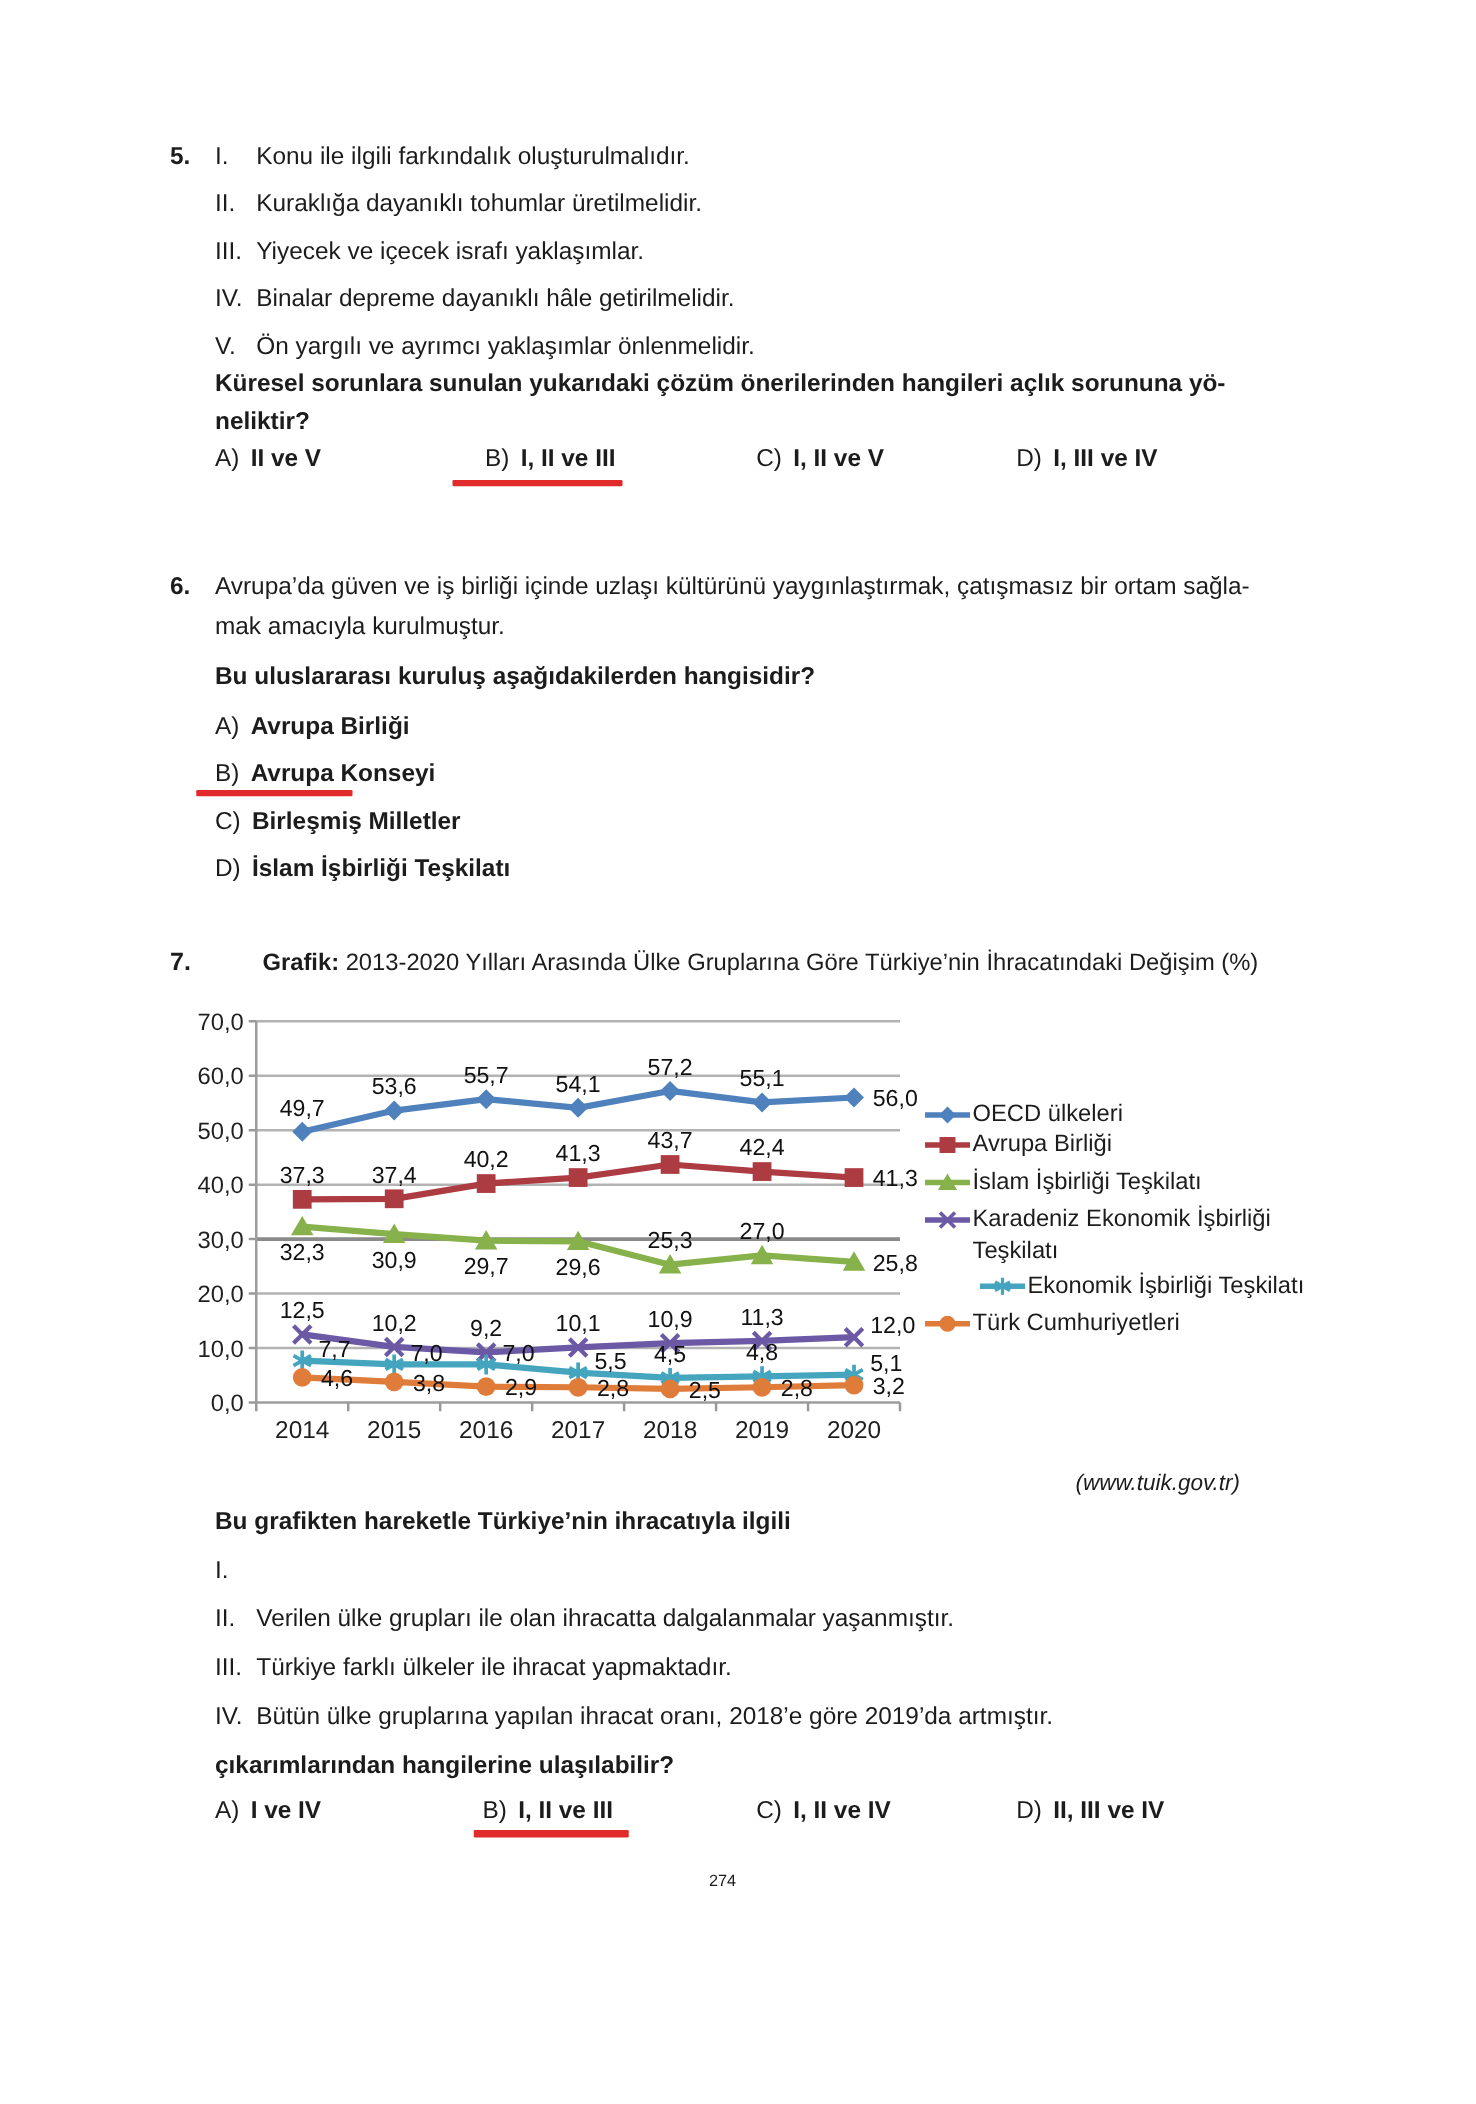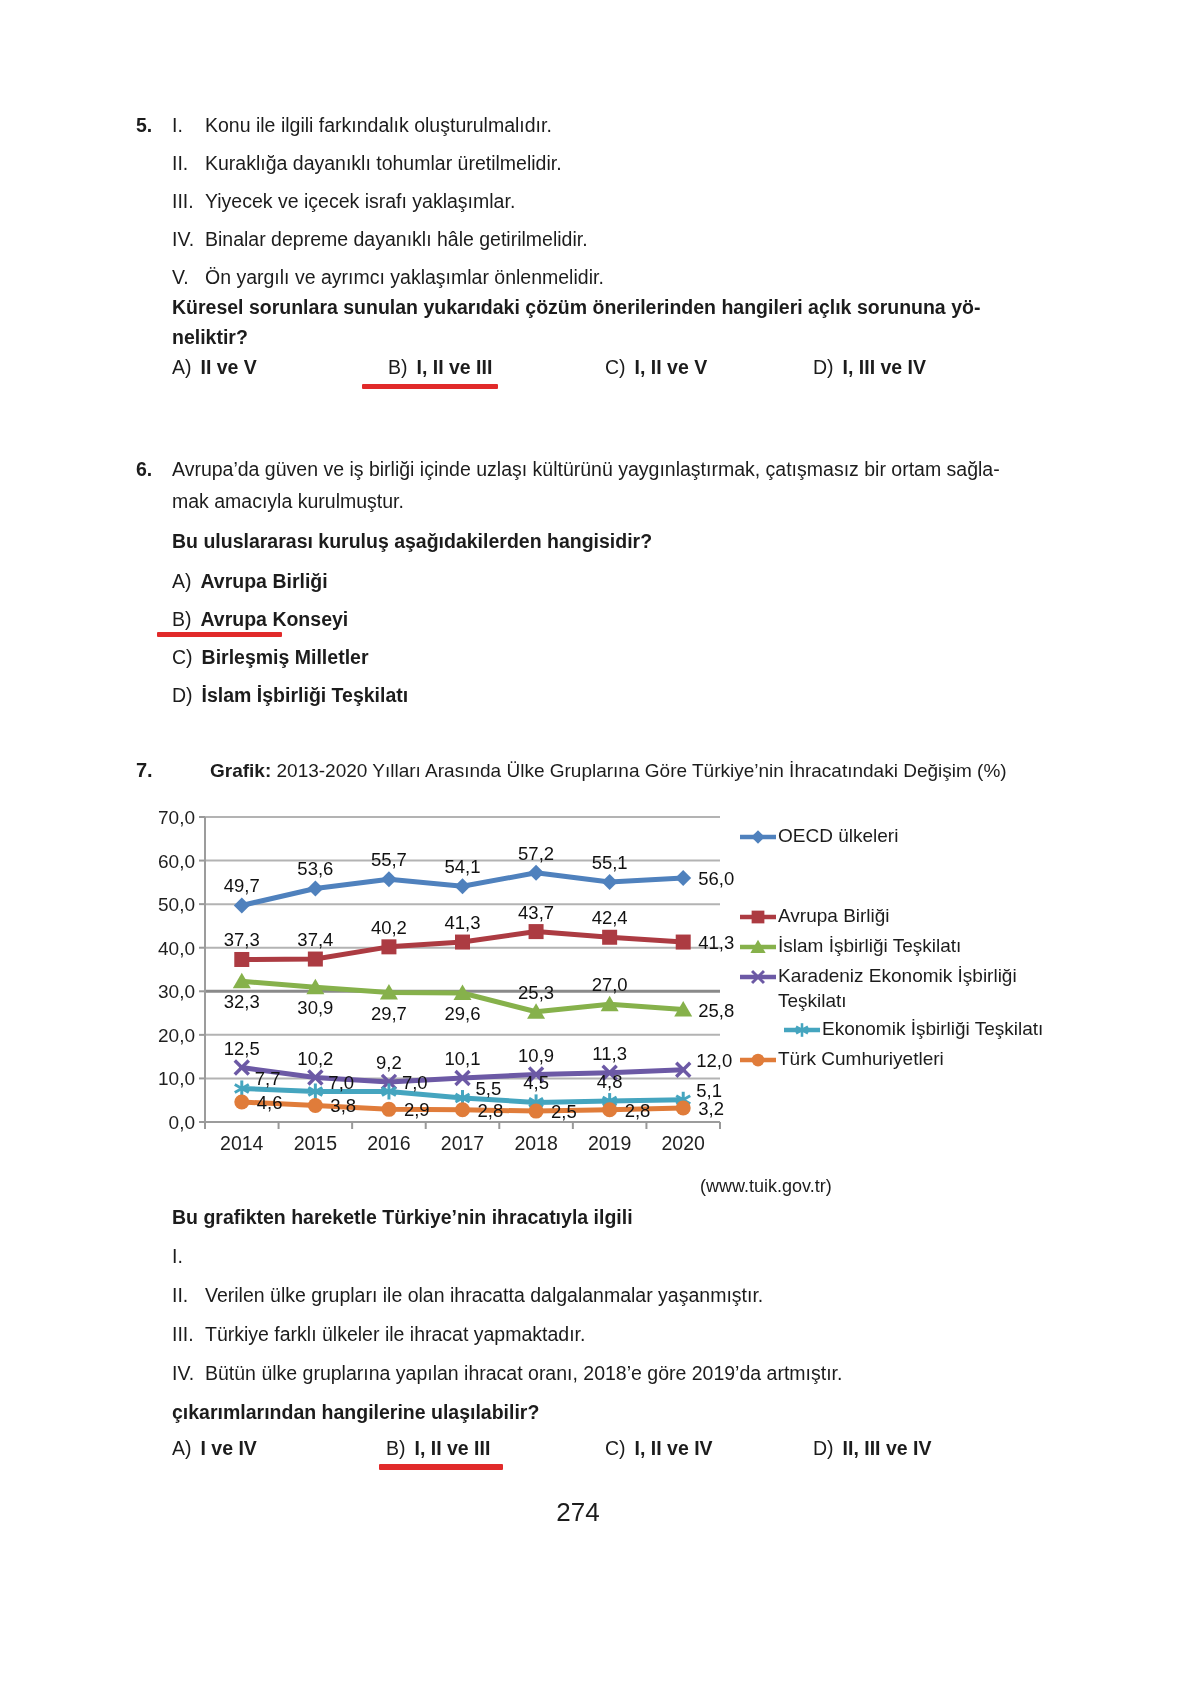--- a/index.html
+++ b/index.html
@@ -14,22 +14,22 @@
   .ln{position:absolute;font-size:19.5px;white-space:nowrap;}
   .b{font-weight:700;}
   .opt .k{display:inline-block;}
   .opt .t{display:inline-block;margin-left:9px;font-weight:bold;}
   .redline{position:absolute;background:#e12a2a;border-radius:1px;}
   .legend-item{position:absolute;display:flex;align-items:flex-start;font-size:19px;line-height:25px;}
   .legend-item .lm{flex:0 0 auto;margin-top:4px;}
   .legend-item .lt{margin-left:2px;white-space:nowrap;}
   .legend-item.wrap .lt{white-space:normal;width:248px;}
   #chart-svg{position:absolute;left:150px;top:798px;}
-  .src{position:absolute;font-size:18px;text-align:left;}
-  .pagenum{position:absolute;font-size:26px;text-align:center;}
+  .src{position:absolute;font-size:18px;font-style:italic;text-align:right;}
+  .pagenum{position:absolute;font-size:13px;text-align:center;}
 </style>
 </head>
 <body>
 
 <div id="page">
 
   <div class="ln b" style="left:136px;top:114px">5.</div>
 
   <div class="ln" style="left:172px;top:114px">I.</div>
   <div class="ln" style="left:205px;top:114px">Konu ile ilgili farkındalık oluşturulmalıdır.</div>
@@ -233,21 +233,21 @@
       <text x="546.2142857142858" y="298.7785714285714" text-anchor="start" font-size="18.5" fill="#111">5,1</text>
       <text x="106.78571428571428" y="310.95714285714286" text-anchor="start" font-size="18.5" fill="#111">4,6</text>
       <text x="180.35714285714286" y="314.4428571428571" text-anchor="start" font-size="18.5" fill="#111">3,8</text>
       <text x="253.92857142857142" y="318.3642857142857" text-anchor="start" font-size="18.5" fill="#111">2,9</text>
       <text x="327.5" y="318.8" text-anchor="start" font-size="18.5" fill="#111">2,8</text>
       <text x="401.07142857142856" y="320.10714285714283" text-anchor="start" font-size="18.5" fill="#111">2,5</text>
       <text x="474.6428571428571" y="318.8" text-anchor="start" font-size="18.5" fill="#111">2,8</text>
       <text x="548.2142857142858" y="317.0571428571429" text-anchor="start" font-size="18.5" fill="#111">3,2</text>
     </svg>
 
-  <div class="legend-item" style="left:740px;top:823px">
+  <div class="legend-item" style="left:740px;top:879px">
     <span class="lm legend-marker"><svg width="36" height="18">
           <line x1="0" y1="9" x2="36" y2="9" stroke="#4F81BD" stroke-width="4.5"></line>
           <path d="M 18 2.2 L 24.8 9 L 18 15.8 L 11.2 9 Z" fill="#4F81BD"></path>
         </svg></span>
     <span class="lt">OECD ülkeleri</span>
   </div>
   <div class="legend-item" style="left:740px;top:903px">
     <span class="lm legend-marker"><svg width="36" height="18">
           <line x1="0" y1="9" x2="36" y2="9" stroke="#AC3B42" stroke-width="4.5"></line>
           <rect x="11.625" y="2.625" width="12.75" height="12.75" fill="#AC3B42"></rect>

